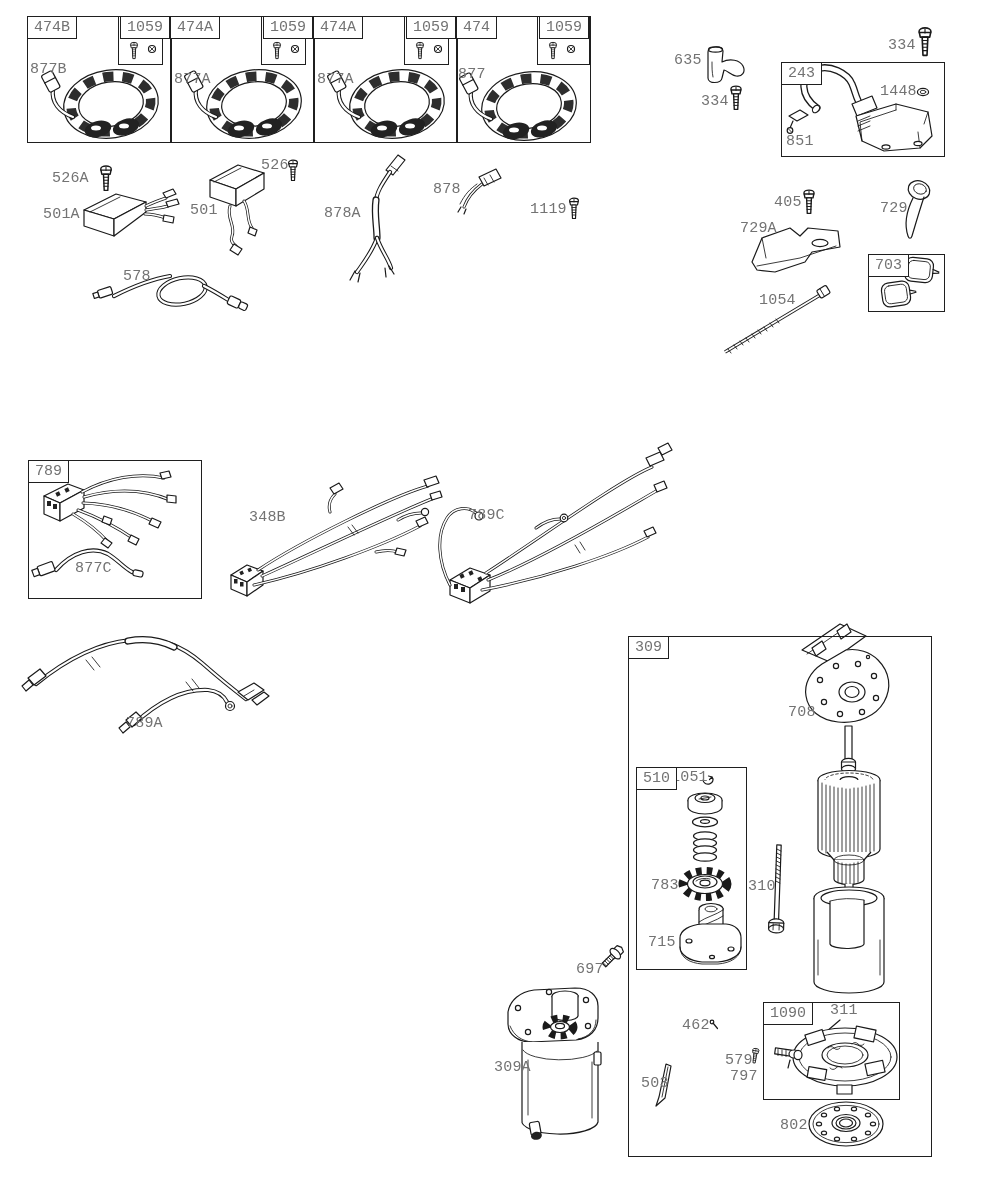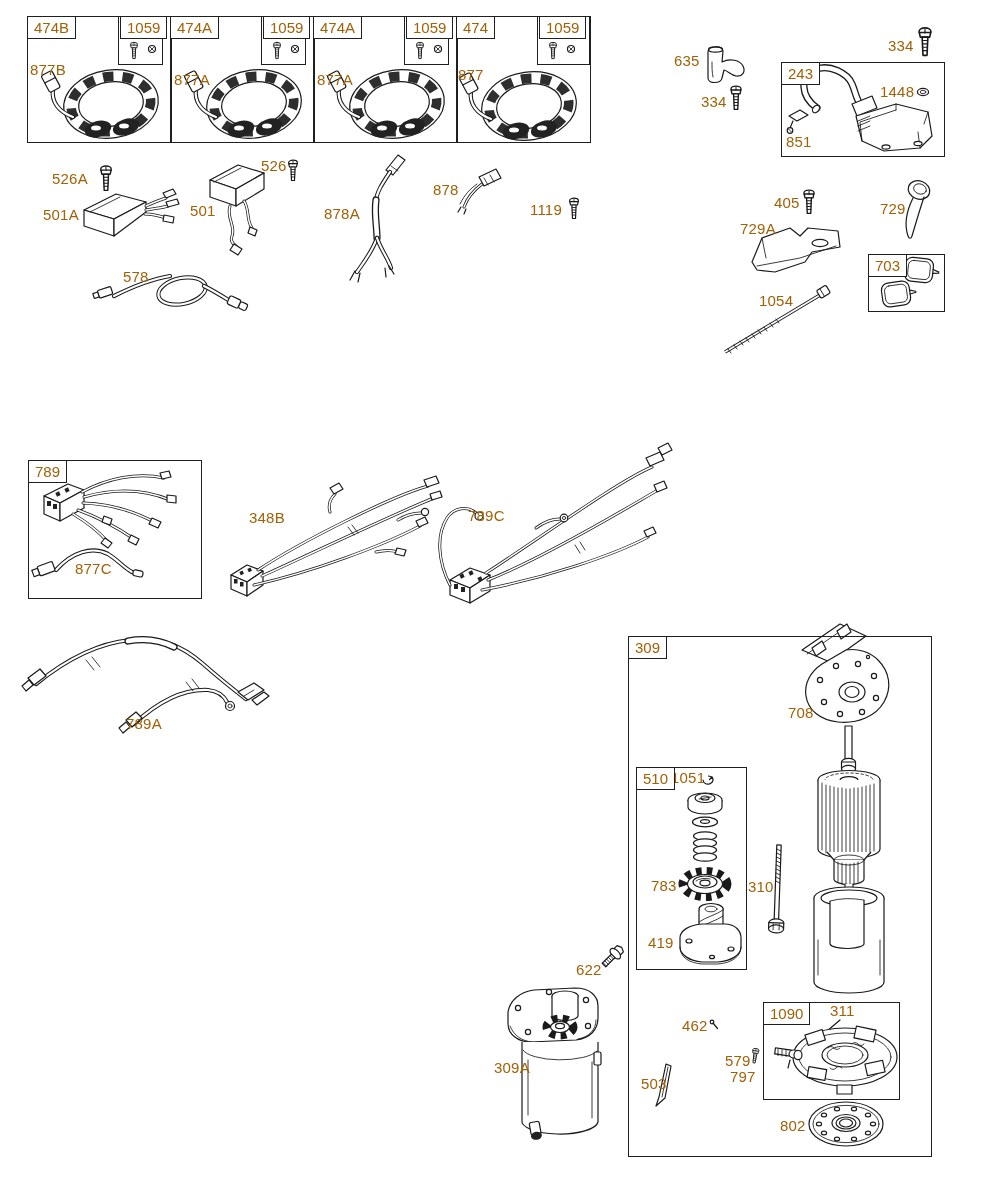--- a/index.html
+++ b/index.html
@@ -1,17 +1,17 @@
 <!DOCTYPE html>
 <html><head>
 <meta charset="utf-8">
 <style>
   html,body{margin:0;padding:0;background:#fff;}
   #page{position:relative;width:1005px;height:1200px;background:#ffffff;overflow:hidden;
-        font-family:Liberation Sans, sans-serif;font-size:15px;color:#a16207;}
+        font-family:Liberation Mono, monospace;font-size:15px;color:#737373;}
   svg{position:absolute;left:0;top:0;}
   .ln{fill:none;stroke:#1a1a1a;stroke-width:1.2;stroke-linecap:round;stroke-linejoin:round;}
   .thin{stroke-width:0.85;}
   .fw{fill:#ffffff;stroke:#1a1a1a;stroke-width:1.2;stroke-linejoin:round;}
   .dk{fill:#222;stroke:none;}
   .segring{fill:none;stroke:#2e2e2e;stroke-width:9.5;stroke-dasharray:10.5 9;}
   .teeth{fill:none;stroke:#1a1a1a;stroke-width:9;stroke-dasharray:5.5 5;}
   .tube-o{fill:none;stroke:#1a1a1a;stroke-width:4.2;stroke-linecap:round;}
   .tube-i{fill:none;stroke:#ffffff;stroke-width:2.2;stroke-linecap:round;}
   .tubeS-o{fill:none;stroke:#1a1a1a;stroke-width:3;stroke-linecap:round;}
@@ -549,23 +549,23 @@
 <div class="lbl" style="left:759px;top:291px">1054</div>
 
 <div class="lbl" style="left:75px;top:559px">877C</div>
 <div class="lbl" style="left:249px;top:508px">348B</div>
 <div class="lbl" style="left:468px;top:506px">789C</div>
 <div class="lbl" style="left:126px;top:714px">789A</div>
 
 <div class="lbl" style="left:788px;top:703px">708</div>
 <div class="lbl" style="left:671px;top:768px">1051</div>
 <div class="lbl" style="left:651px;top:876px">783</div>
-<div class="lbl" style="left:648px;top:933px">419</div>
+<div class="lbl" style="left:648px;top:933px">715</div>
 <div class="lbl" style="left:748px;top:877px">310</div>
-<div class="lbl" style="left:576px;top:960px">622</div>
+<div class="lbl" style="left:576px;top:960px">697</div>
 <div class="lbl" style="left:682px;top:1016px">462</div>
 <div class="lbl" style="left:725px;top:1051px">579</div>
 <div class="lbl" style="left:641px;top:1074px">503</div>
 <div class="lbl" style="left:494px;top:1058px">309A</div>
 <div class="lbl" style="left:830px;top:1001px">311</div>
 <div class="lbl" style="left:730px;top:1067px">797</div>
 <div class="lbl" style="left:780px;top:1116px">802</div>
 
 </div>
 

